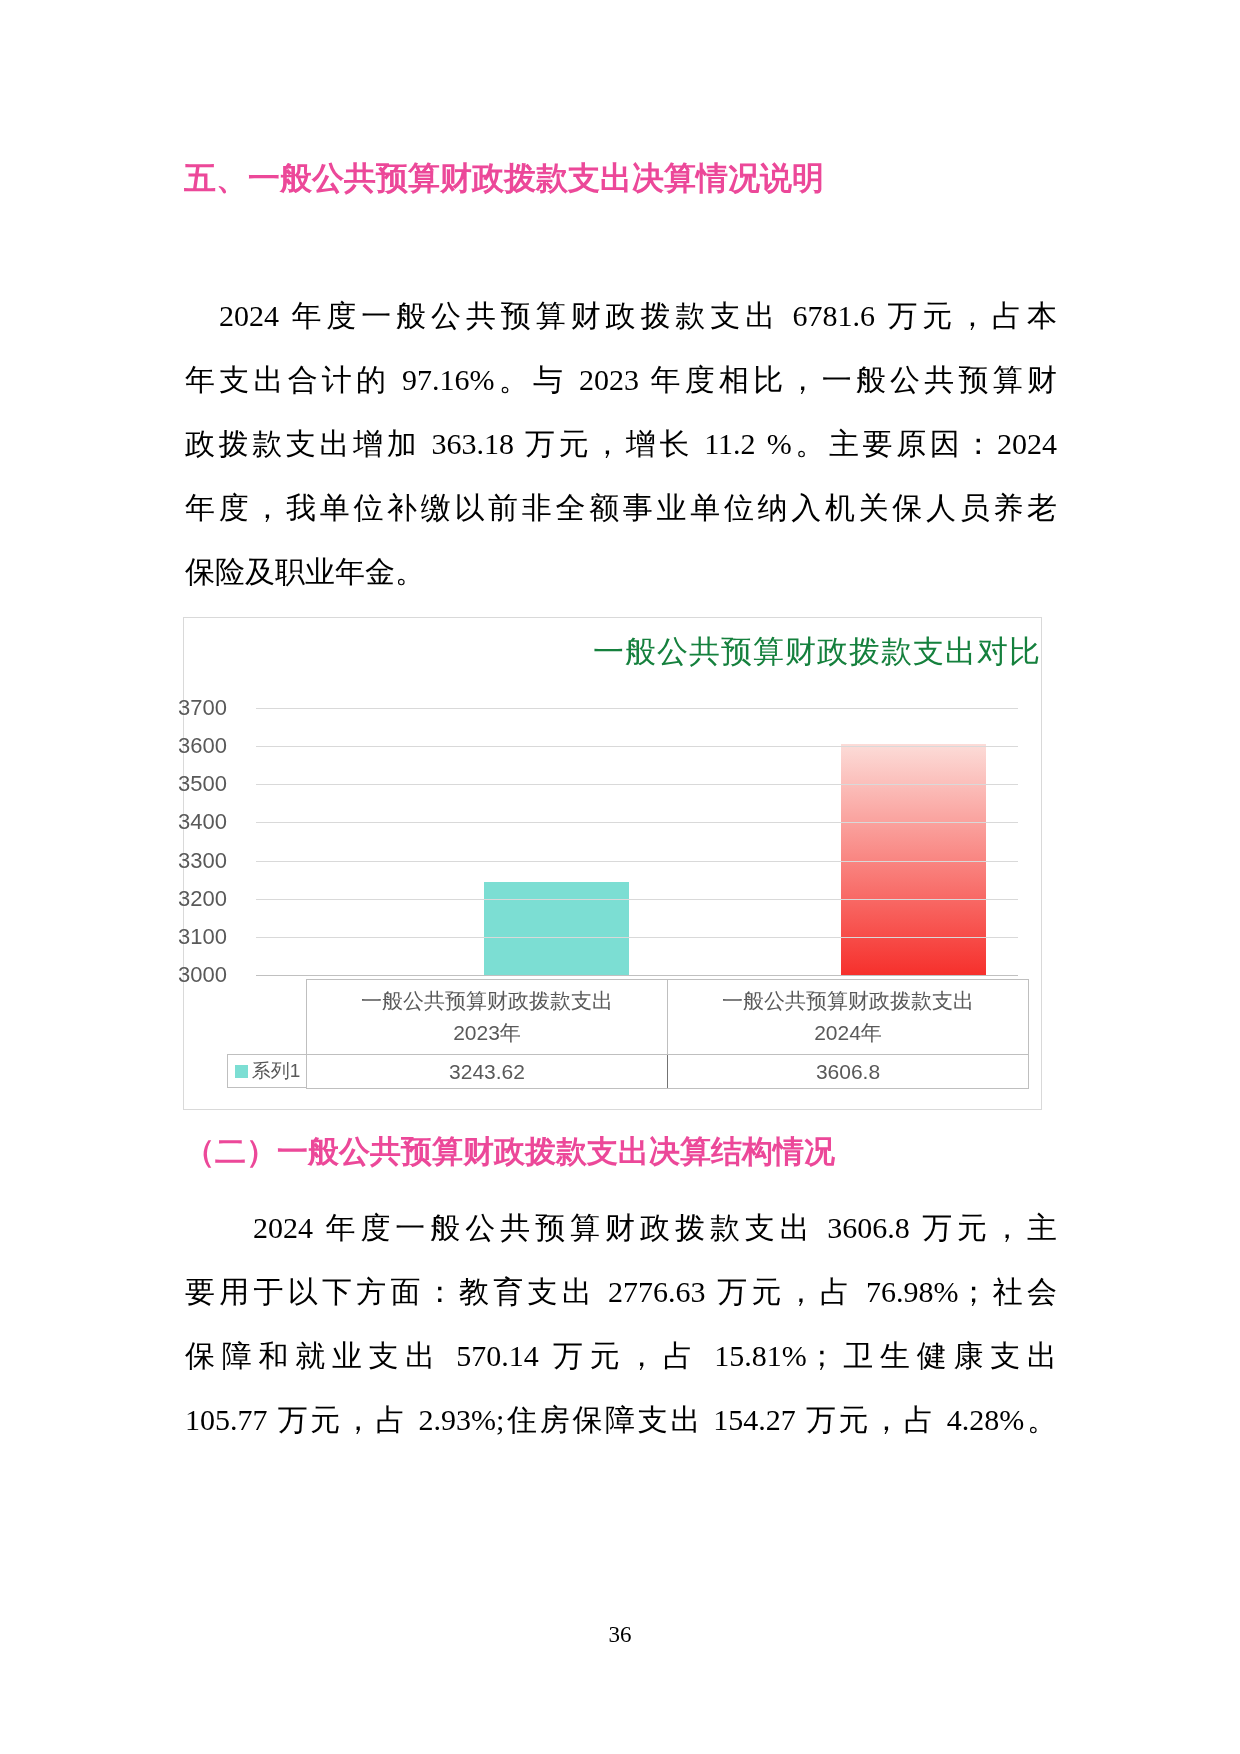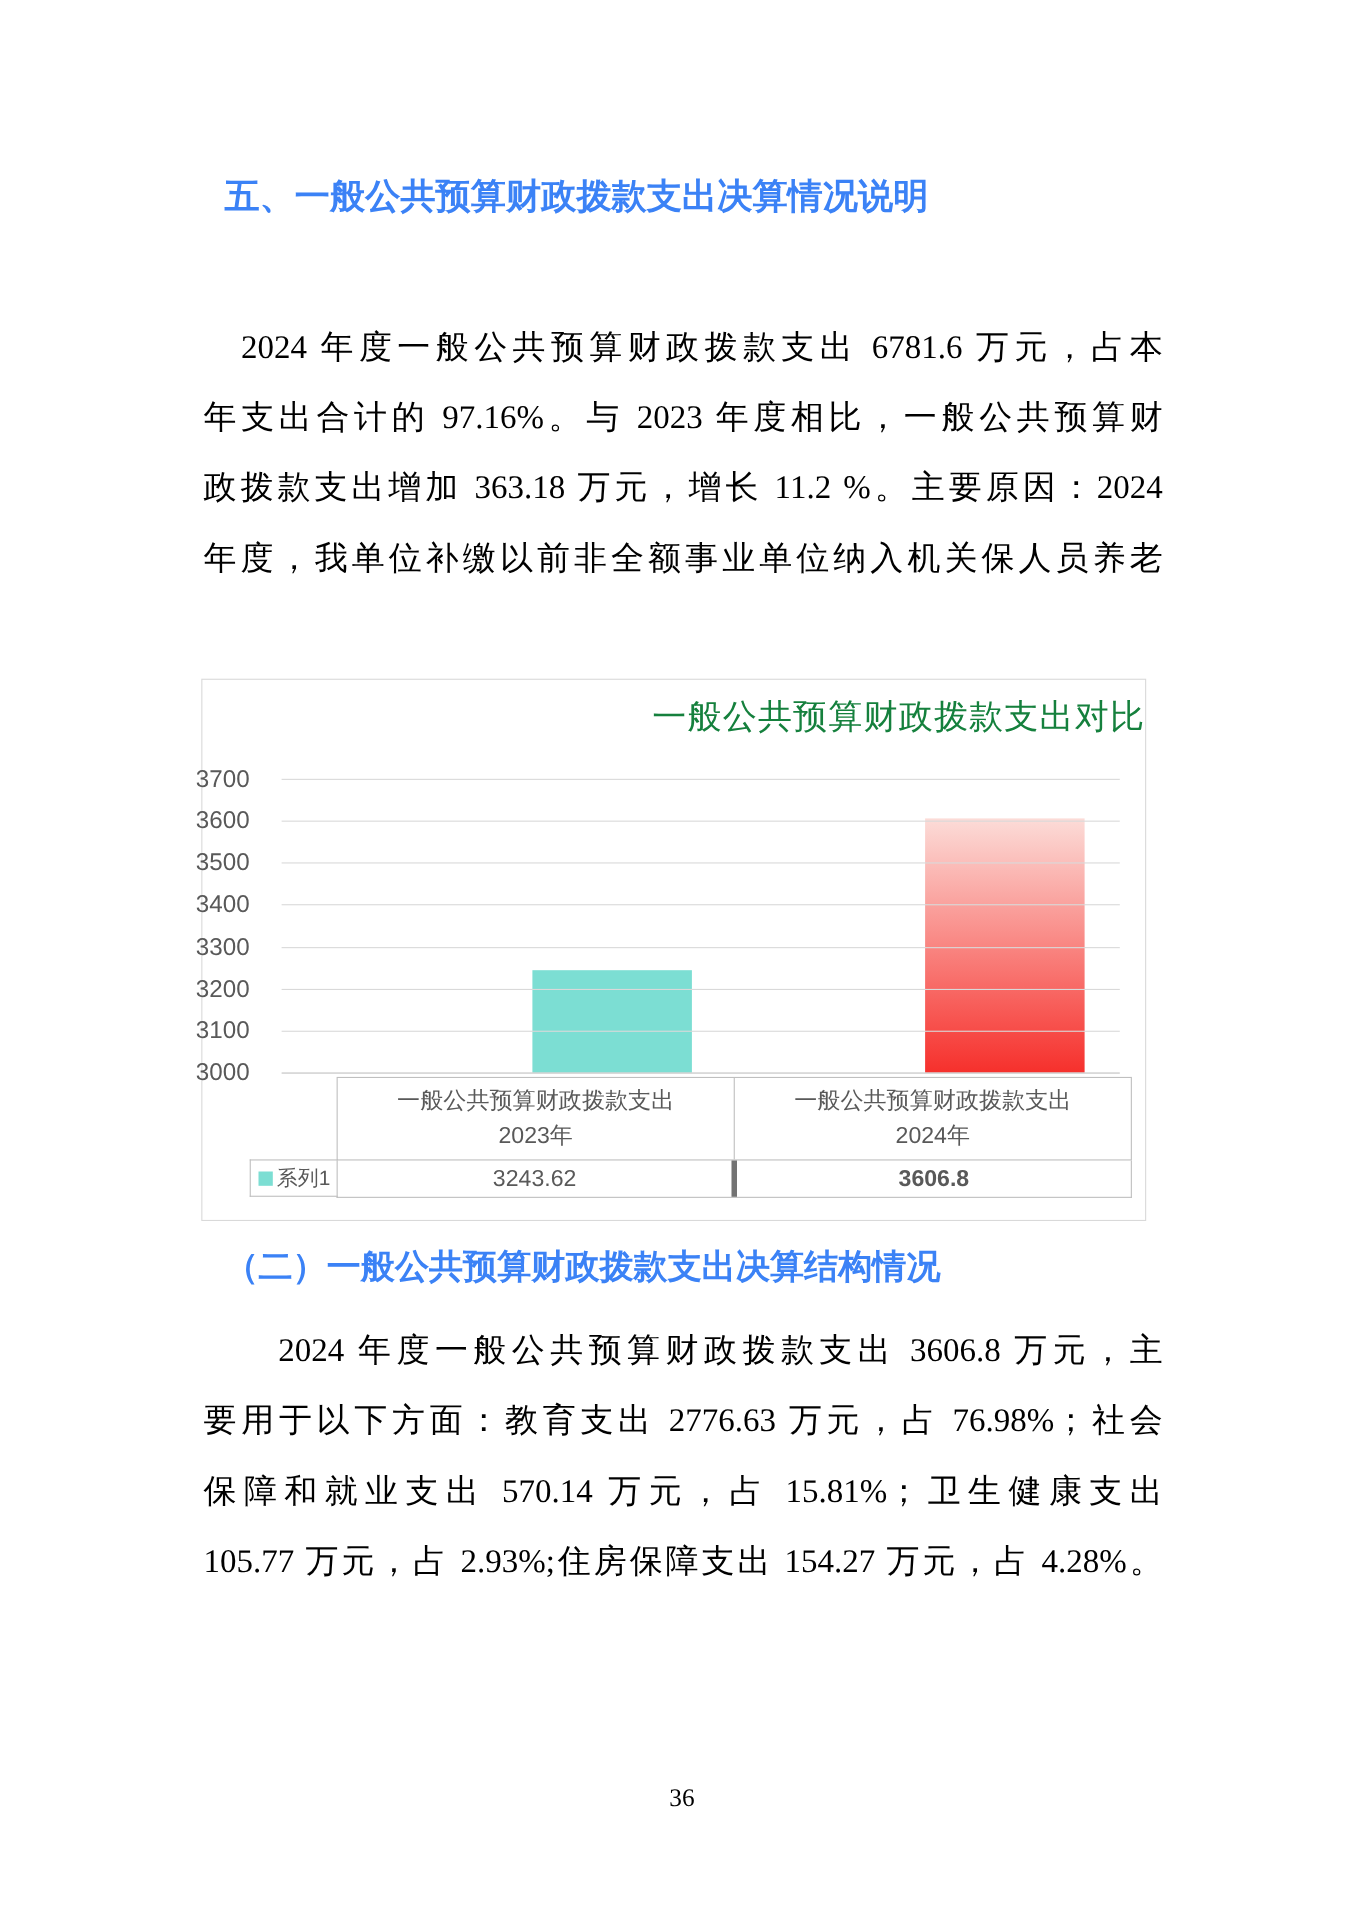--- a/index.html
+++ b/index.html
@@ -2,23 +2,23 @@
 <html><head>
 <meta charset="utf-8">
 <style>
   html,body{margin:0;padding:0;background:#ffffff;}
   .page{
     position:relative;width:1240px;height:1754px;background:#ffffff;
     font-family:"Liberation Serif","DejaVu Serif",serif;color:#000;
     overflow:hidden;
   }
   .heading{
-    position:absolute;left:204px;width:880px;
+    position:absolute;left:184px;width:880px;
     font-family:"Liberation Sans","DejaVu Sans",sans-serif;
-    font-weight:700;color:#3b82f6;white-space:nowrap;
+    font-weight:700;color:#ec4899;white-space:nowrap;
   }
   .h1{top:155px;font-size:32px;line-height:46px;}
   .h2a{top:222px;font-size:31px;line-height:44px;}
   .h2b{top:1130px;font-size:31px;line-height:44px;}
   .para{position:absolute;left:185px;width:872px;font-size:30px;}
   .p1{top:284px;}
   .p2{top:1196px;}
   .line{
     height:64px;line-height:64px;
     text-align:justify;text-align-last:justify;white-space:normal;
@@ -54,21 +54,21 @@
   .dt-head{display:flex;height:76px;border:1px solid #bfbfbf;box-sizing:border-box;}
   .dt-head .cell{
     flex:1;display:flex;flex-direction:column;justify-content:center;align-items:center;
     line-height:32px;box-sizing:border-box;text-align:center;
   }
   .dt-head .cell + .cell{border-left:1px solid #bfbfbf;}
   .dt-vals{display:flex;height:34px;border:1px solid #bfbfbf;border-top:none;box-sizing:border-box;position:relative;}
   .dt-vals .cell{
     flex:1;display:flex;justify-content:center;align-items:center;box-sizing:border-box;
   }
-  .dt-vals .cell + .cell{border-left:5px solid #737373;font-weight:bold;}
+  .dt-vals .cell + .cell{border-left:1px solid #737373;}
   .legend-cell{
     position:absolute;left:-80px;top:-1px;width:80px;height:34px;
     border:1px solid #bfbfbf;border-right:none;box-sizing:border-box;
     display:flex;align-items:center;justify-content:center;gap:4px;
     font-size:19px;color:#595959;
   }
   .swatch{width:13px;height:13px;display:inline-block;}
 
   .page-number{
     position:absolute;top:1622px;left:0;width:100%;text-align:center;
@@ -80,20 +80,21 @@
 
 <div class="page">
 
   <div class="heading h1">五、一般公共预算财政拨款支出决算情况说明</div>
 
   <div class="para p1">
     <div class="line ind1">2024 年度一般公共预算财政拨款支出 6781.6 万元，占本</div>
     <div class="line">年支出合计的 97.16%。与 2023 年度相比，一般公共预算财</div>
     <div class="line">政拨款支出增加 363.18 万元，增长 11.2 %。主要原因：2024</div>
     <div class="line">年度，我单位补缴以前非全额事业单位纳入机关保人员养老</div>
+    <div class="line last-left">保险及职业年金。</div>
   </div>
 
   <div class="chart">
     <div class="chart-title">一般公共预算财政拨款支出对比</div>
 
     <div class="plot">
       <div class="bar bar1" style="height: 92.9236px; background: rgb(124, 222, 211);"></div>
       <div class="bar bar2" style="height: 231.451px; background: linear-gradient(rgb(252, 220, 216) 0%, rgb(246, 48, 44) 100%);"></div>
     <div class="gridline" style="top: 0px;"></div>
         <div class="ytick" style="top: -12px;">3700</div>

